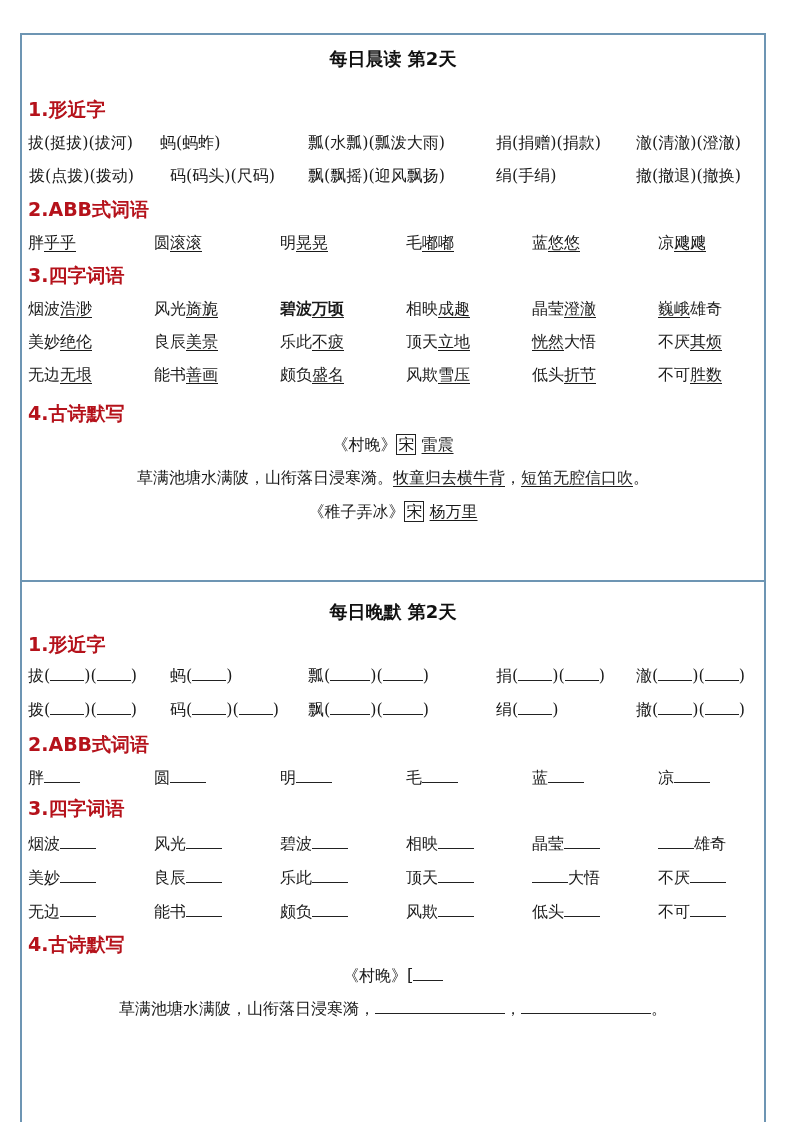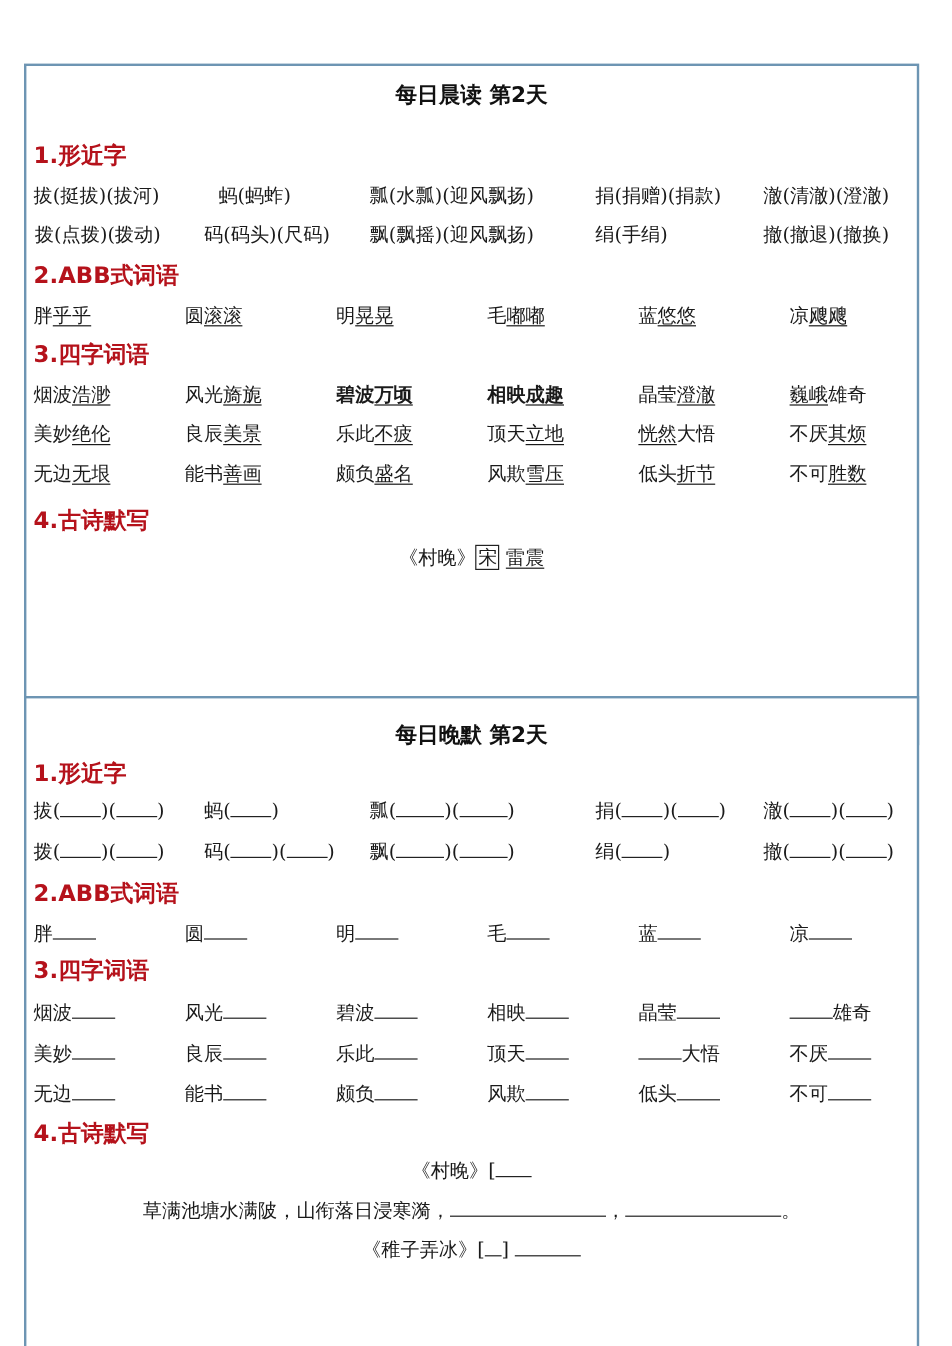--- a/index.html
+++ b/index.html
@@ -1,20 +1,20 @@
 <!DOCTYPE html>
 <html><head>
 <meta charset="utf-8">
 <style>
   html, body { margin:0; padding:0; background:#ffffff; }
   body { width:793px; height:1122px; position:relative; overflow:hidden;
          font-family:"DejaVu Serif","Liberation Serif",serif; color:#1a1a1a; }
   .card { position:absolute; left:20px; width:746px; border:2px solid #6d95b3;
           background:#fff; box-sizing:border-box; }
-  #card-morning { top:33px; height:568px;margin-top:20px; }
+  #card-morning { top:33px; height:568px; }
   #card-evening { top:580px; height:604px; }
   .title { position:absolute; left:0; right:0; text-align:center;
            font-family:"DejaVu Sans","Liberation Sans",sans-serif; font-weight:bold;
            font-size:18px; color:#111; }
   .sec-h { position:absolute; left:6px; font-family:"DejaVu Sans","Liberation Sans",sans-serif;
            font-weight:bold; font-size:19px; color:#b5121b; }
   .row { position:absolute; left:6px; height:24px; font-size:16px; white-space:nowrap; }
   .cell { position:absolute; top:0; }
   .u { text-decoration:underline; text-underline-offset:3px; }
   .blank { display:inline-block; border-bottom:1.2px solid #222; height:14px; vertical-align:baseline; }
@@ -23,22 +23,22 @@
 </style>
 </head>
 <body>
 
 <div class="card" id="card-morning">
   <div class="title" style="top:12px">每日晨读 第2天</div>
 
   <div class="sec-h" style="top:62px">1.形近字</div>
   <div class="row" style="top:98px">
     <span class="cell" style="left:0">拔(挺拔)(拔河)</span>
-    <span class="cell" style="left:154px">蚂(蚂蚱)</span>
-    <span class="cell" style="left:280px">瓢(水瓢)(迎风飘扬)</span>
+    <span class="cell" style="left:132px">蚂(蚂蚱)</span>
+    <span class="cell" style="left:280px">瓢(水瓢)(瓢泼大雨)</span>
     <span class="cell" style="left:468px">捐(捐赠)(捐款)</span>
     <span class="cell" style="left:608px">澈(清澈)(澄澈)</span>
   </div>
   <div class="row" style="top:131px">
     <span class="cell" style="left:1px">拨(点拨)(拨动)</span>
     <span class="cell" style="left:142px">码(码头)(尺码)</span>
     <span class="cell" style="left:280px">飘(飘摇)(迎风飘扬)</span>
     <span class="cell" style="left:468px">绢(手绢)</span>
     <span class="cell" style="left:608px">撤(撤退)(撤换)</span>
   </div>
@@ -52,21 +52,21 @@
     <span class="cell" style="left:504px"><span>蓝</span><span class="u">悠悠</span></span>
     <span class="cell" style="left:630px"><span>凉</span><span class="u">飕飕</span></span>
   </div>
 
   <div class="sec-h" style="top:228px">3.四字词语</div>
   <div id="m4">
       <div class="row" style="top: 264px;">
         <span class="cell" style="left: 0px;"><span>烟波</span><span class="u">浩渺</span><span></span></span>
         <span class="cell" style="left: 126px; font-family: Liberation Mono, monospace;"><span>风光</span><span class="u">旖旎</span><span></span></span>
         <span class="cell" style="left: 252px; font-weight: bold;"><span>碧波</span><span class="u">万顷</span><span></span></span>
-        <span class="cell" style="left: 378px; font-weight: bold;"><span>相映</span><span class="u">成趣</span><span></span></span>
+        <span class="cell" style="left: 378px;"><span>相映</span><span class="u">成趣</span><span></span></span>
         <span class="cell" style="left: 504px; font-family: Liberation Mono, monospace;"><span>晶莹</span><span class="u">澄澈</span><span></span></span>
         <span class="cell" style="left: 630px;"><span></span><span class="u">巍峨</span><span>雄奇</span></span>
       </div>
       <div class="row" style="top: 297px;">
         <span class="cell" style="left: 0px;"><span>美妙</span><span class="u">绝伦</span><span></span></span>
         <span class="cell" style="left: 126px;"><span>良辰</span><span class="u">美景</span><span></span></span>
         <span class="cell" style="left: 252px;"><span>乐此</span><span class="u">不疲</span><span></span></span>
         <span class="cell" style="left: 378px;"><span>顶天</span><span class="u">立地</span><span></span></span>
         <span class="cell" style="left: 504px;"><span></span><span class="u">恍然</span><span>大悟</span></span>
         <span class="cell" style="left: 630px;"><span>不厌</span><span class="u">其烦</span><span></span></span>
@@ -77,20 +77,26 @@
         <span class="cell" style="left: 252px;"><span>颇负</span><span class="u">盛名</span><span></span></span>
         <span class="cell" style="left: 378px;"><span>风欺</span><span class="u">雪压</span><span></span></span>
         <span class="cell" style="left: 504px;"><span>低头</span><span class="u">折节</span><span></span></span>
         <span class="cell" style="left: 630px;"><span>不可</span><span class="u">胜数</span><span></span></span>
       </div>
     </div>
 
   <div class="sec-h" style="top:366px">4.古诗默写</div>
   <div class="poem-title" style="top:400px">
     <span>《村晚》</span><span class="boxed">宋</span> <span class="u">雷震</span>
+  </div>
+  <div class="poem-line" style="top:433px">
+    <span>草满池塘水满陂，山衔落日浸寒漪。</span><span class="u">牧童归去横牛背</span><span>，</span><span class="u">短笛无腔信口吹</span><span>。</span>
+  </div>
+  <div class="poem-title" style="top:467px">
+    <span>《稚子弄冰》</span><span class="boxed">宋</span> <span class="u">杨万里</span>
   </div>
 </div>
 
 <div class="card" id="card-evening">
   <div class="title" style="top:18px">每日晚默 第2天</div>
 
   <div class="sec-h" style="top:50px">1.形近字</div>
   <div id="e1">
       <div class="row" style="top: 84px;">
         <span class="cell" style="left: 0px;"><span>拔</span>(<span class="blank" style="width:34px"></span>)(<span class="blank" style="width:34px"></span>)</span>
@@ -148,16 +154,13 @@
       </div>
     </div>
 
   <div class="sec-h" style="top:350px">4.古诗默写</div>
   <div class="poem-title" style="top:384px">
     <span>《村晚》</span><span>[</span><span class="blank" style="width:30px"></span>
   </div>
   <div class="poem-line" style="top:417px">
     <span>草满池塘水满陂，山衔落日浸寒漪，</span><span class="blank" style="width:130px"></span><span>，</span><span class="blank" style="width:130px"></span><span>。</span>
   </div>
-  <div class="poem-title" style="top:450px">
-    <span>《稚子弄冰》</span><span>[</span><span class="blank" style="width:14px"></span><span>]</span> <span class="blank" style="width:55px"></span>
-  </div>
 </div>
 
 </body></html>

